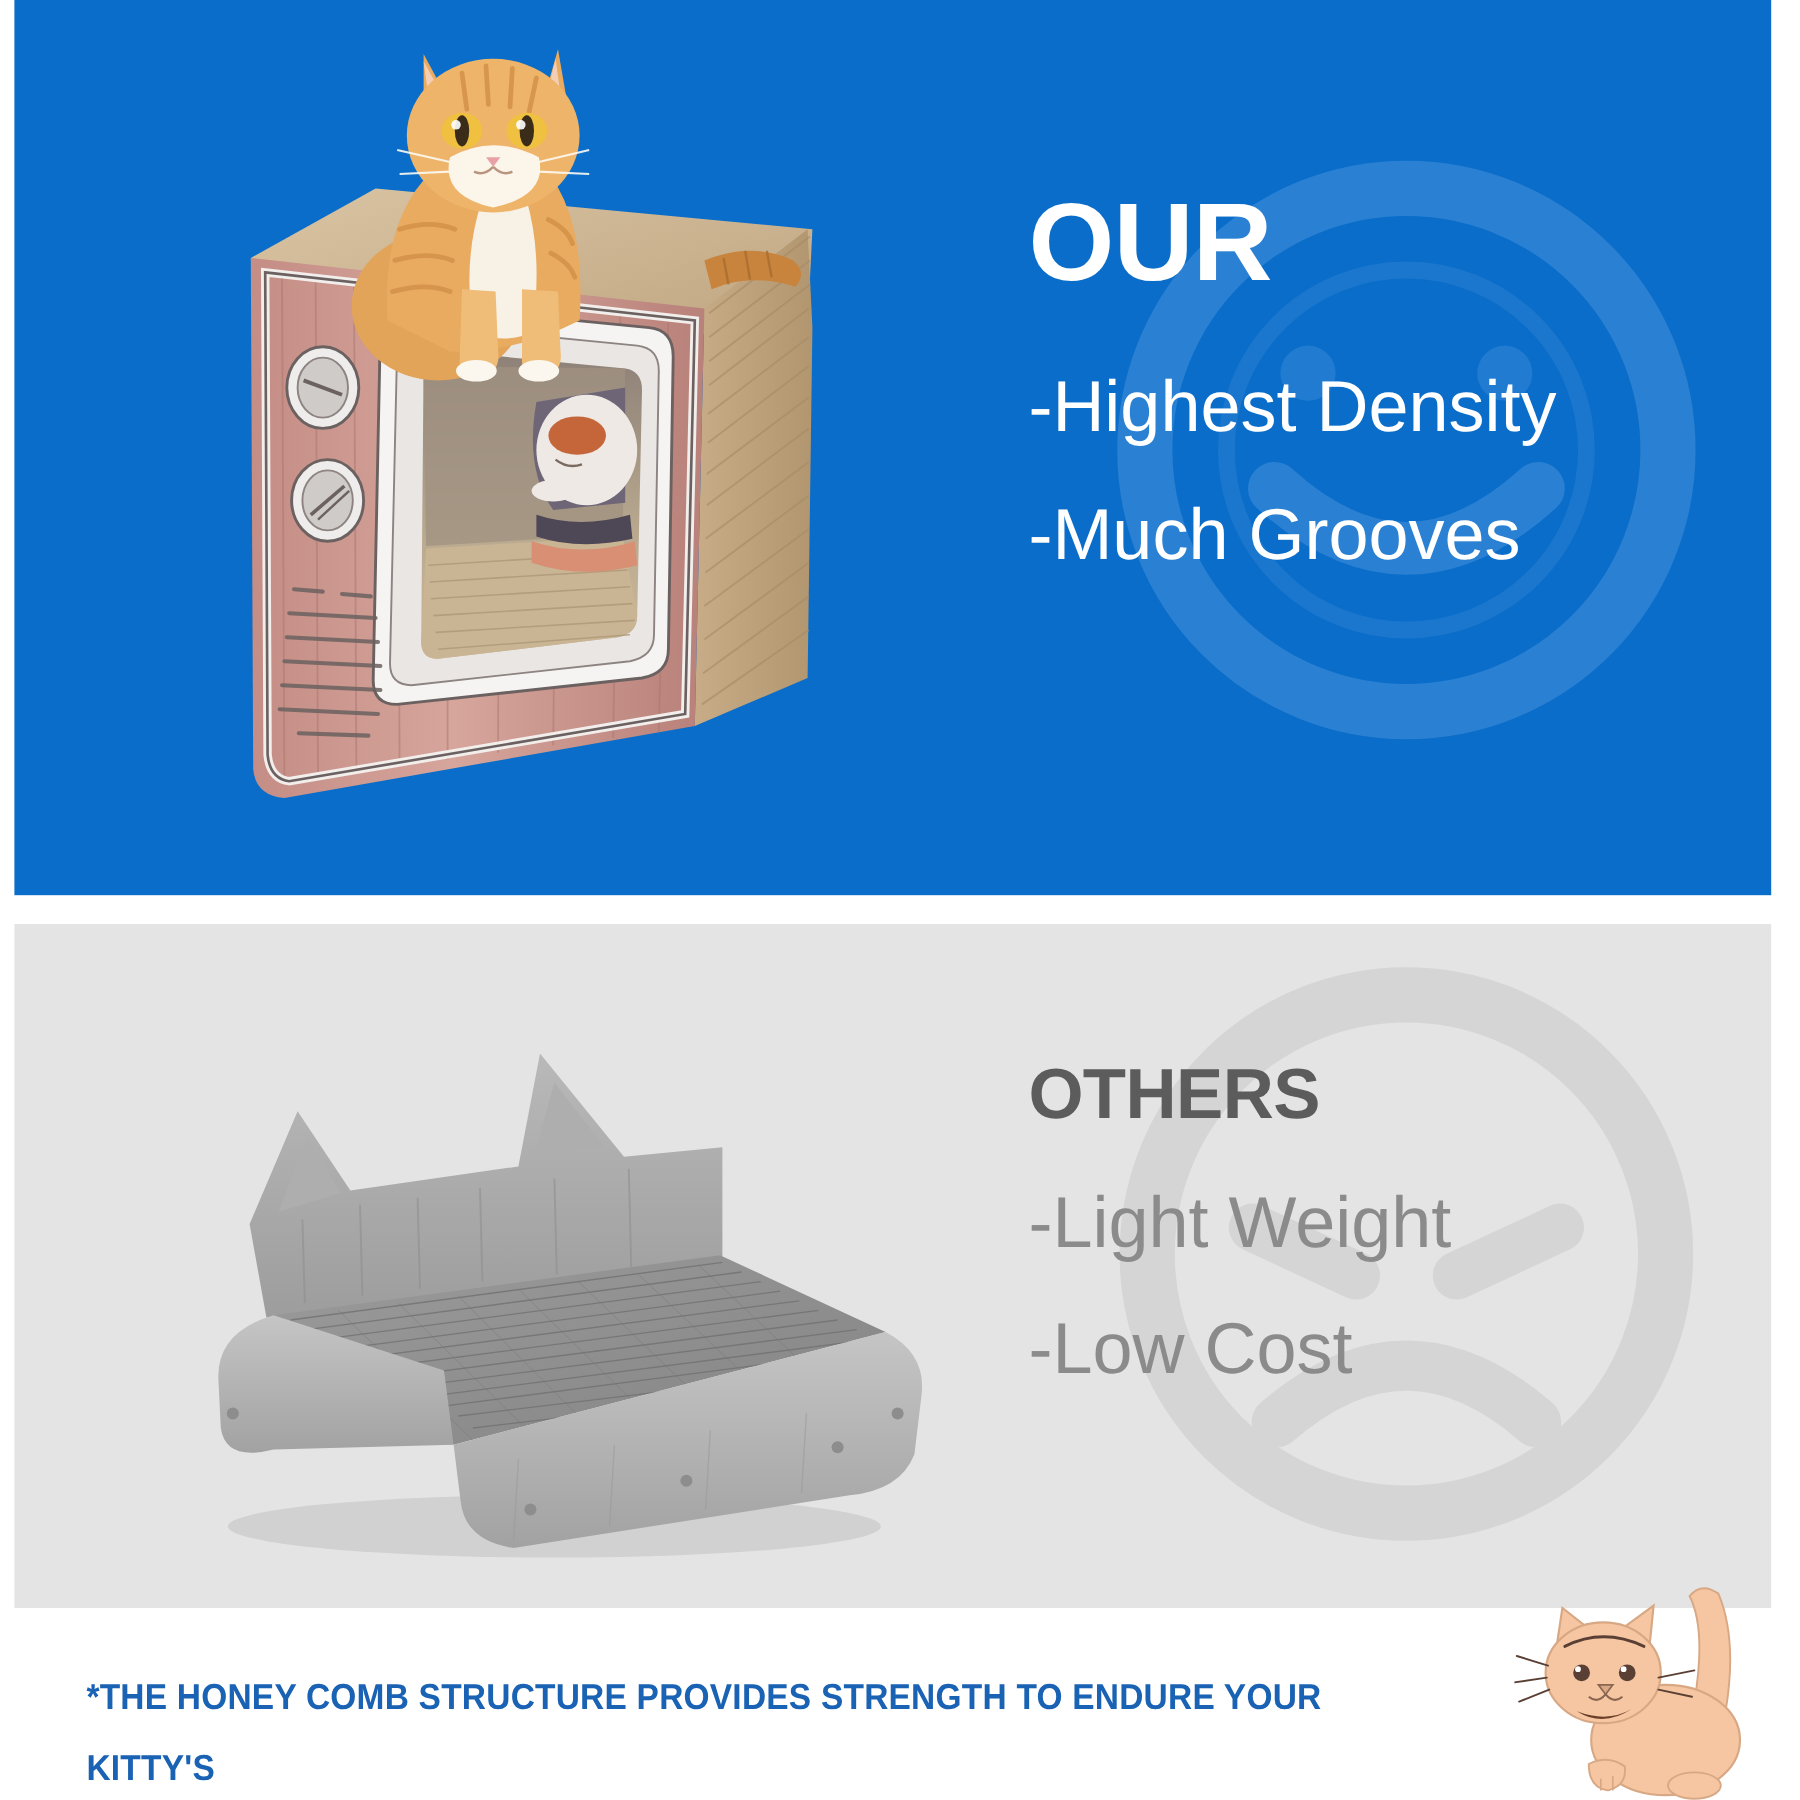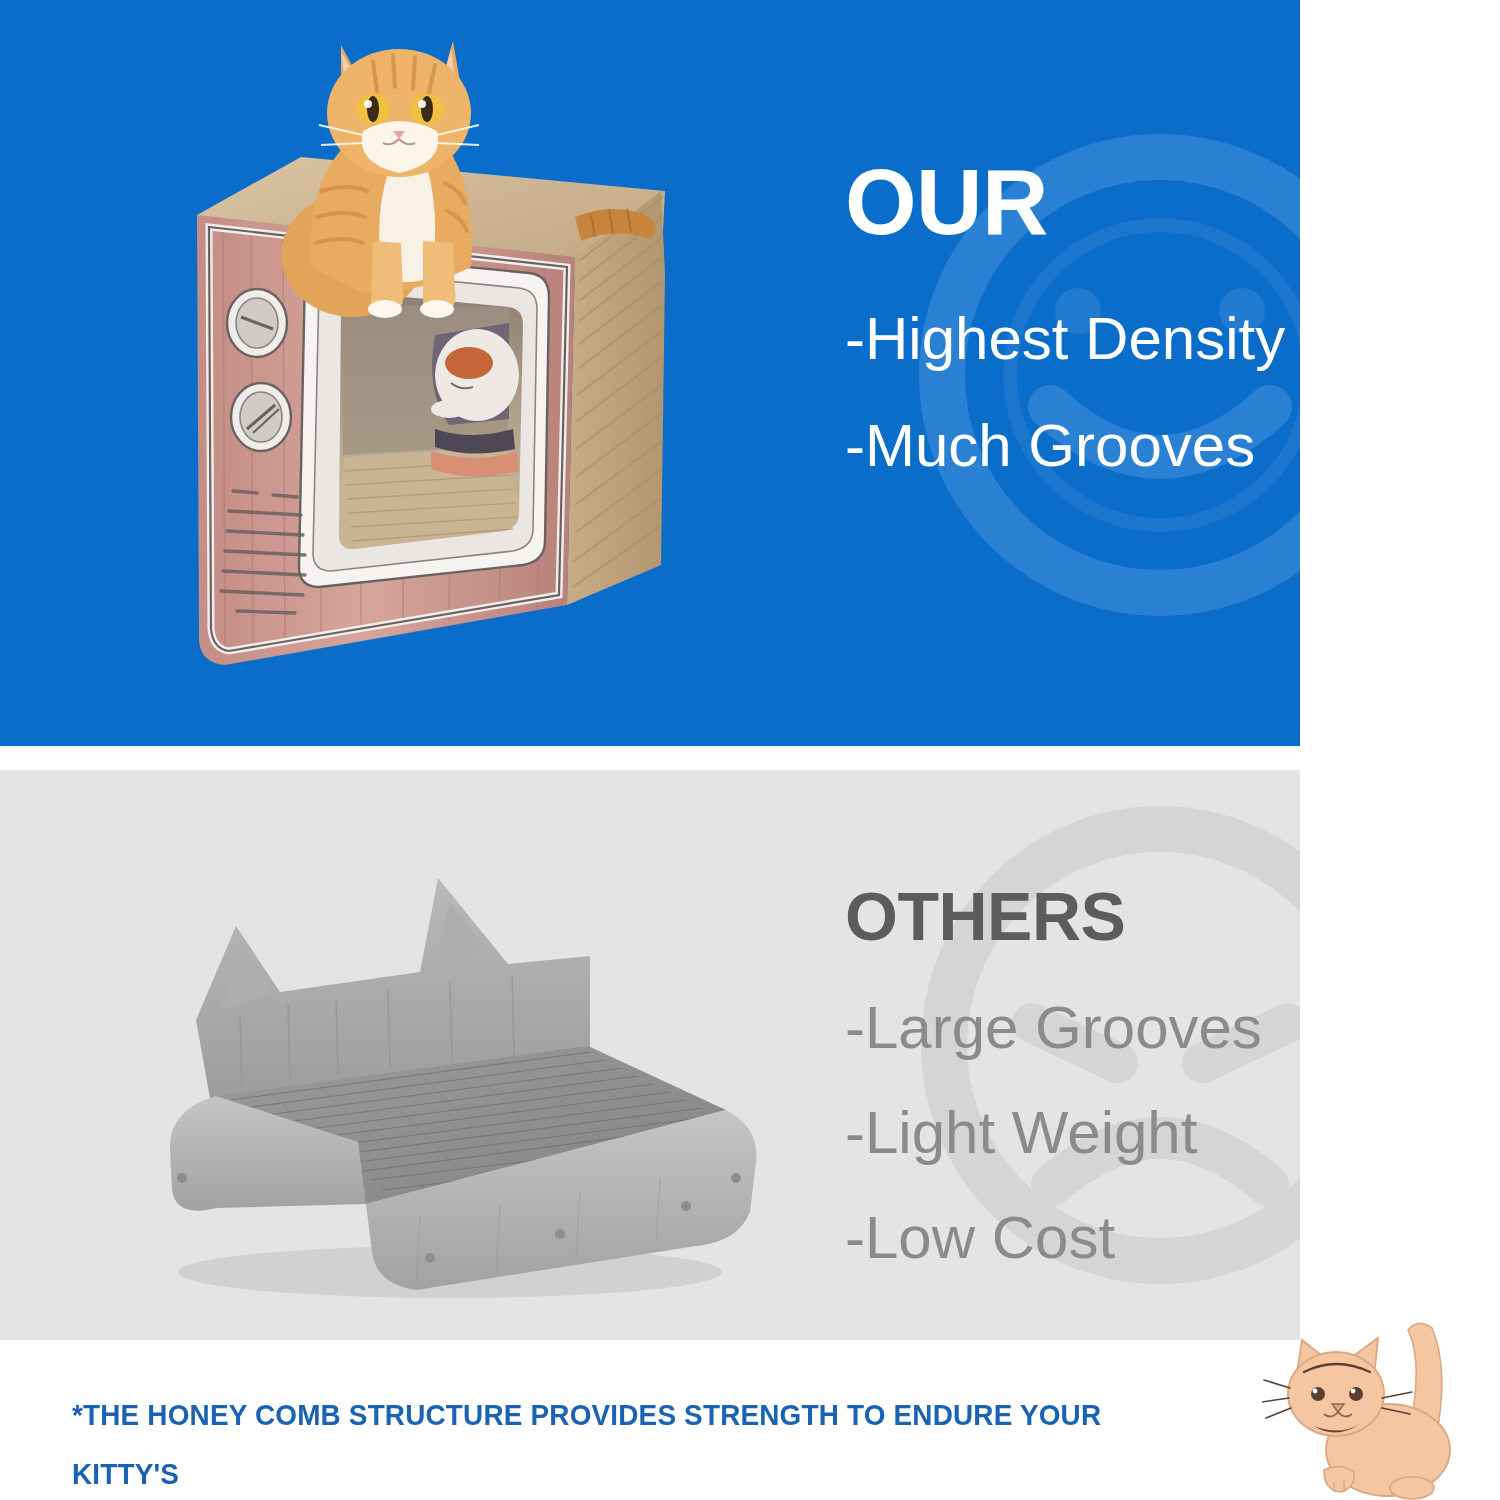--- a/index.html
+++ b/index.html
@@ -11,22 +11,22 @@
     width: 1500px;
     height: 1500px;
     font-family: "Liberation Sans", sans-serif;
     overflow: hidden;
     position: relative;
   }
 
   
   .panel {
     position: absolute;
-    left: 0;
-    width: 1300px;
+    left: 12px;
+    width: 1464px;
     overflow: hidden;
   }
   #panel-product {
     top: 0;
     height: 746px;
     background: #0a6dc9;
   }
   #panel-others {
     top: 770px;
     height: 570px;
@@ -64,21 +64,21 @@
     line-height: 0.92;
     margin: 0;
     letter-spacing: -0.5px;
   }
   #headline-product {
     color: #ffffff;
     font-size: 92px;
   }
   #headline-others {
     color: #5c5c5c;
-    font-size: 68px;
+    font-size: 59px;
   }
   .headline .hl-line { display: block; }
 
   .bullets {
     list-style: none;
     margin: 0;
     padding: 0;
   }
   #bullets-product { margin-top: 62px; }
   #bullets-others  { margin-top: 48px; }
@@ -414,21 +414,20 @@
       <path d="M460 332 L456 398"></path>
         <path d="M540 318 L536 384"></path>
     </g>
   </svg>
 
   <div class="text-col" id="others-text" style="left:845px; top:115px;">
     <h1 class="headline" id="headline-others">
       <span class="hl-line">OTHERS</span>
     </h1>
     <ul class="bullets" id="bullets-others">
-      <li>-Large Grooves</li>
       <li>-Light Weight</li>
       <li>-Low Cost</li>
     </ul>
   </div>
 </section>
 
 <div id="footer-note">
   <div>*THE HONEY COMB STRUCTURE PROVIDES STRENGTH TO ENDURE YOUR KITTY'S</div>
 
 </div>

